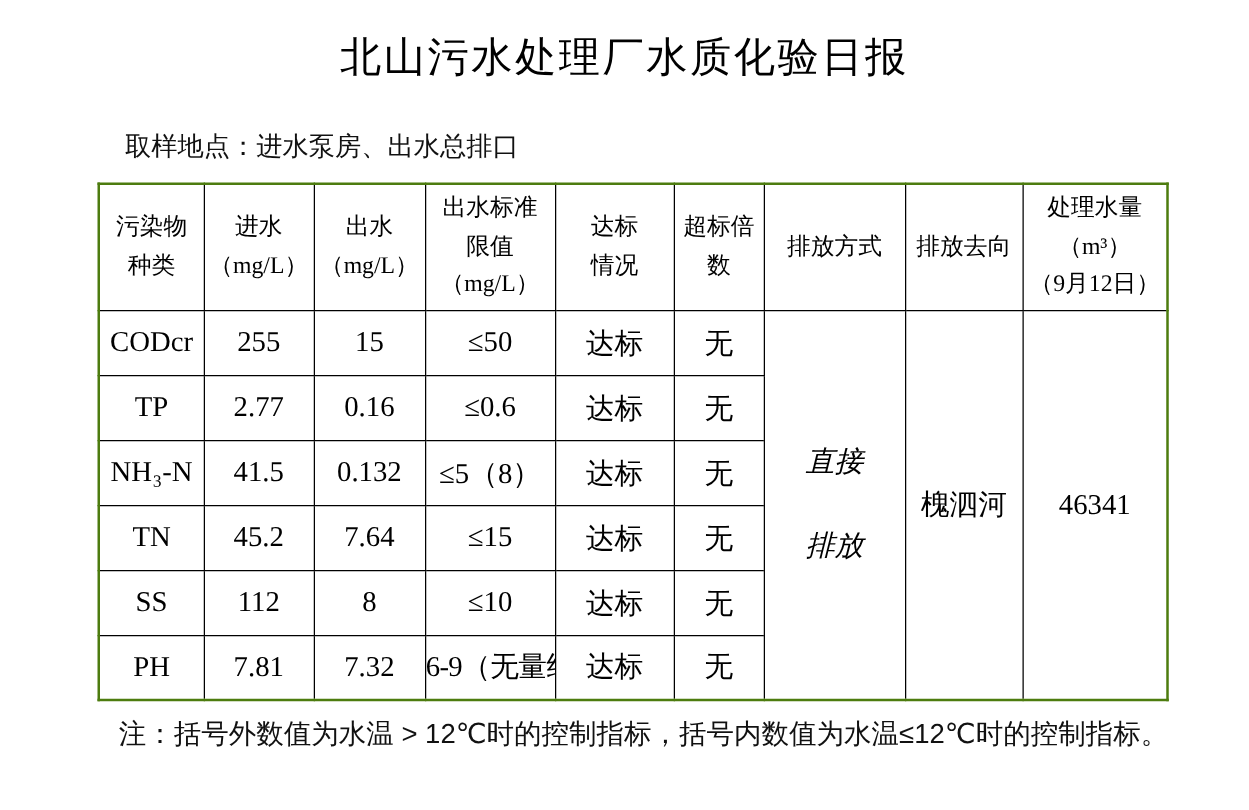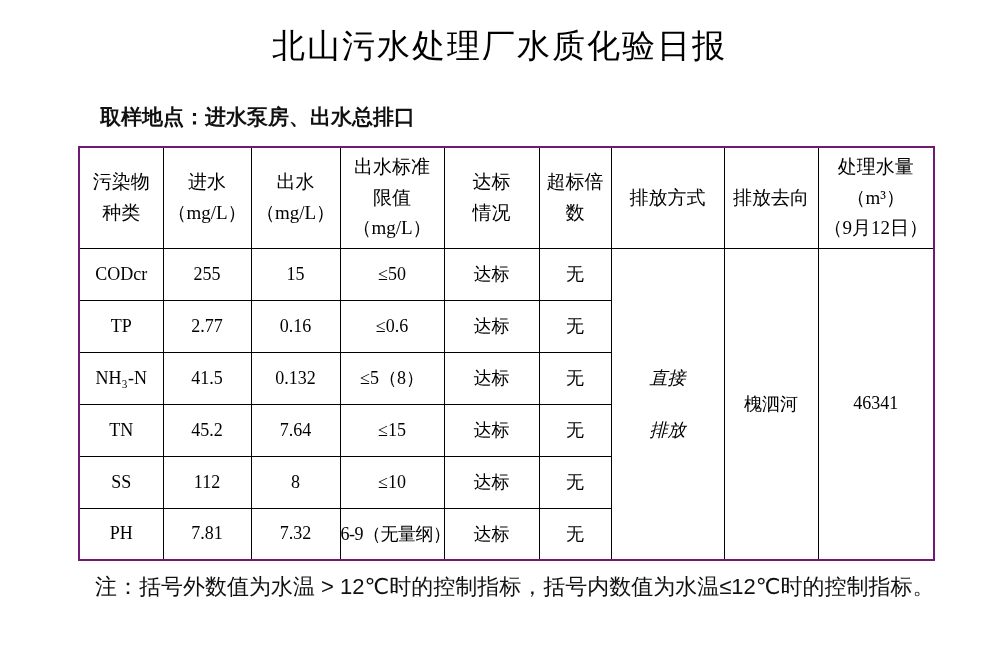--- a/index.html
+++ b/index.html
@@ -9,39 +9,39 @@
   .title {
     position:absolute; top:24px; left:0; width:999px;
     text-align:center; font-size:33px; font-weight:400; letter-spacing:2px;
     font-family:"Liberation Serif","DejaVu Serif",serif;
   }
 
   .subheader {
     position:absolute; top:103px; left:100px; width:792px;
     display:flex; justify-content:space-between; align-items:center;
     font-family:"Liberation Sans","DejaVu Sans",sans-serif;
-    font-size:21px; font-weight:700; color:#111;
+    font-size:21px; font-weight:400; color:#111;
   }
 
   table.report {
     position:absolute; left:78px; top:146px; width:855px;
     border-collapse:collapse; table-layout:fixed;
-    border:2px solid #701a75;
+    border:2px solid #4d7c0f;
     text-align:center;
   }
   table.report th, table.report td {
     border:1px solid #000;
     vertical-align:middle; text-align:center;
     font-weight:400; overflow:hidden;
   }
   table.report thead th {
     height:101px; font-size:19px; line-height:1.6;
     white-space:pre-line;
   }
-  table.report tbody td { height:52px; font-size:18px; }
+  table.report tbody td { height:52px; font-size:23px; }
 
   td.limit-small { font-size:15.5px; letter-spacing:-0.5px; white-space:nowrap; }
   td.method-cell { font-size:19px; white-space:pre-line; line-height:2.9;font-style:italic; }
   td.dest-cell   { font-size:19px; }
   td.volume-cell { font-size:28px; }
 
   .note {
     position:absolute; left:95px; top:572px; width:860px;
     font-family:"Liberation Sans","DejaVu Sans",sans-serif;
     font-size:22px; color:#111;

